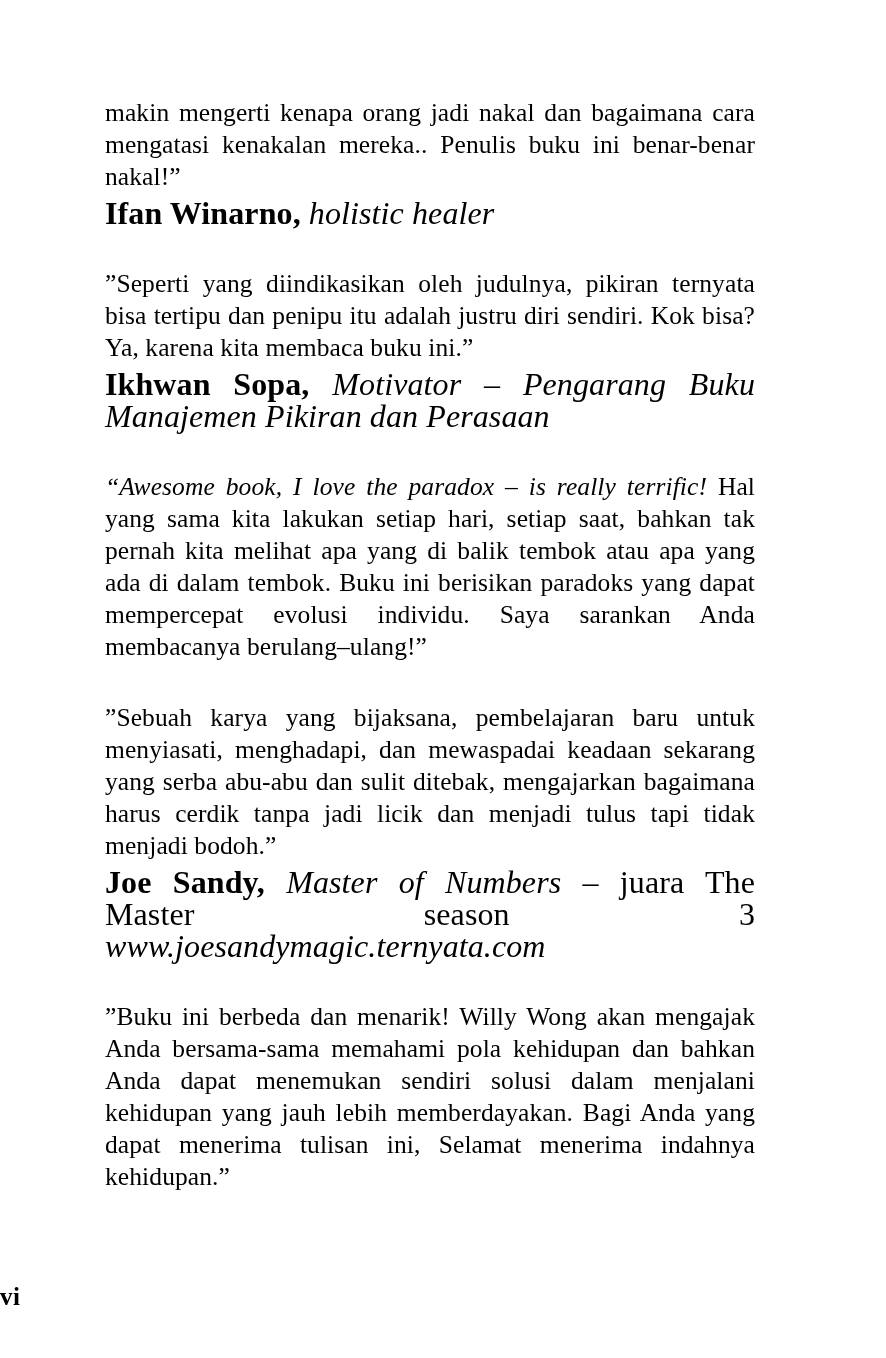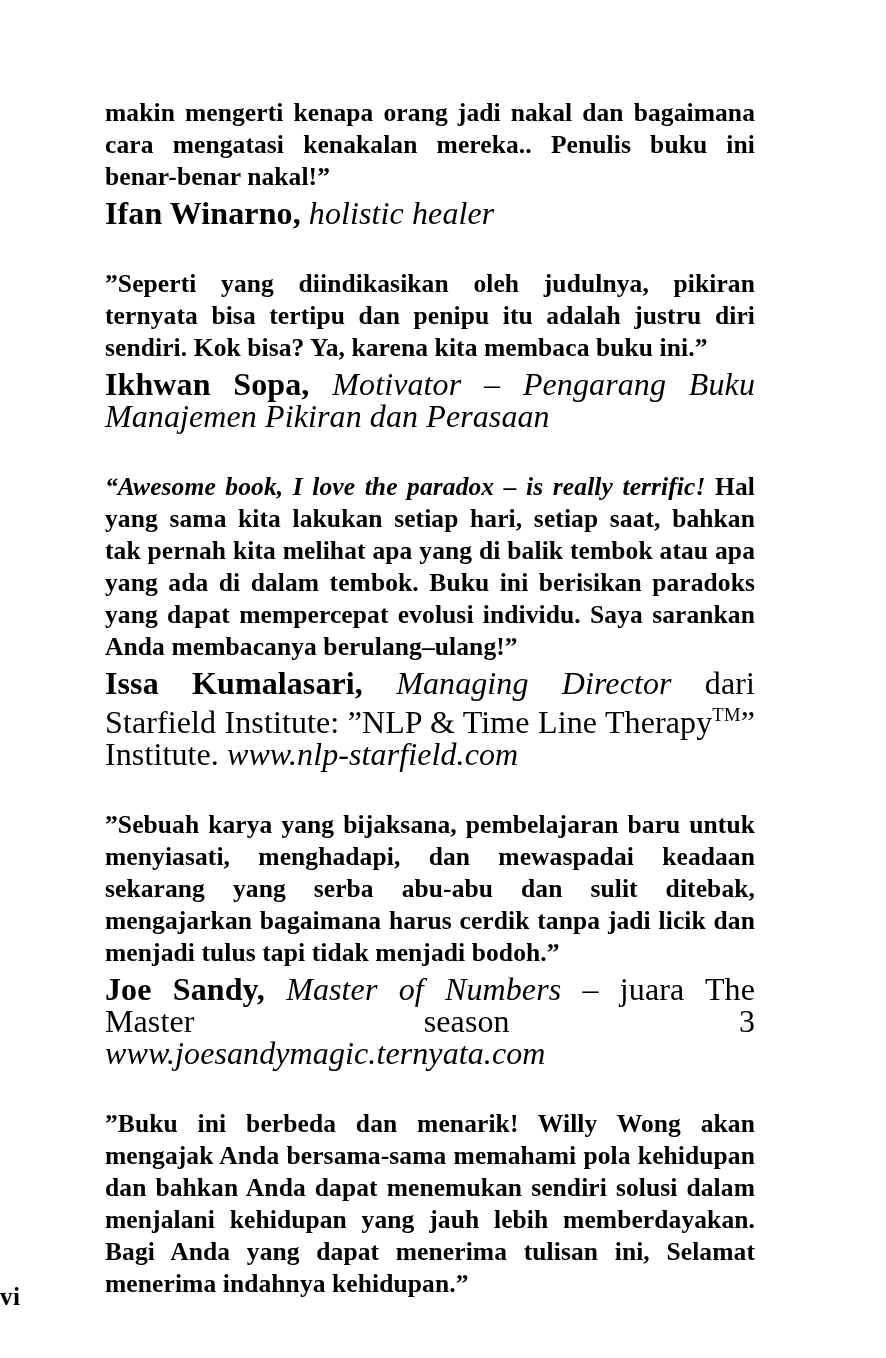--- a/index.html
+++ b/index.html
@@ -27,21 +27,20 @@
   }
 
   
   .quote {
     font-size: 25.5px;
     line-height: 32px;
     text-align: justify;
     text-justify: inter-word;
     margin: 0;
     letter-spacing: 0.1px;
-    font-weight: bold;
   }
 
   
   .attrib {
     font-size: 32px;
     line-height: 32px;
     text-align: justify;
     text-justify: inter-word;
     margin: 0;
     letter-spacing: 0.1px;
@@ -108,24 +107,20 @@
 
     <div class="block">
       <p class="quote">”Seperti yang diindikasikan oleh judulnya, pikiran ternyata bisa tertipu dan penipu itu adalah justru diri sendiri. Kok bisa? Ya, karena kita membaca buku ini.”</p>
       <p class="attrib">
         <span class="name">Ikhwan Sopa,</span><span> </span><span class="role">Motivator – Pengarang Buku Manajemen Pikiran dan Perasaan</span>
       </p>
     </div>
 
     <div class="block">
       <p class="quote"><span class="lead-italic">“Awesome book, I love the paradox – is really terrific!</span><span> Hal yang sama kita lakukan setiap hari, setiap saat, bahkan tak pernah kita melihat apa yang di balik tembok atau apa yang ada di dalam tembok. Buku ini berisikan paradoks yang dapat mempercepat evolusi individu. Saya sarankan Anda membacanya berulang–ulang!”</span></p>
-      <p class="attrib">
-        <span class="name">Issa Kumalasari,</span><span> </span><span class="role">Managing Director</span><span> dari Starfield Institute: ”NLP &amp; Time Line Therapy</span><span class="tm">TM</span><span>” Institute.</span>
-        <span class="url">www.nlp-starfield.com</span>
-      </p>
     </div>
 
     <div class="block">
       <p class="quote">”Sebuah karya yang bijaksana, pembelajaran baru untuk menyiasati, menghadapi, dan mewaspadai keadaan sekarang yang serba abu-abu dan sulit ditebak, mengajarkan bagaimana harus cerdik tanpa jadi licik dan menjadi tulus tapi tidak menjadi bodoh.”</p>
       <p class="attrib">
         <span class="name">Joe Sandy,</span><span> </span><span class="role">Master of Numbers</span><span> – juara The Master season 3</span>
         <span class="url">www.joesandymagic.ternyata.com</span>
       </p>
     </div>
 

